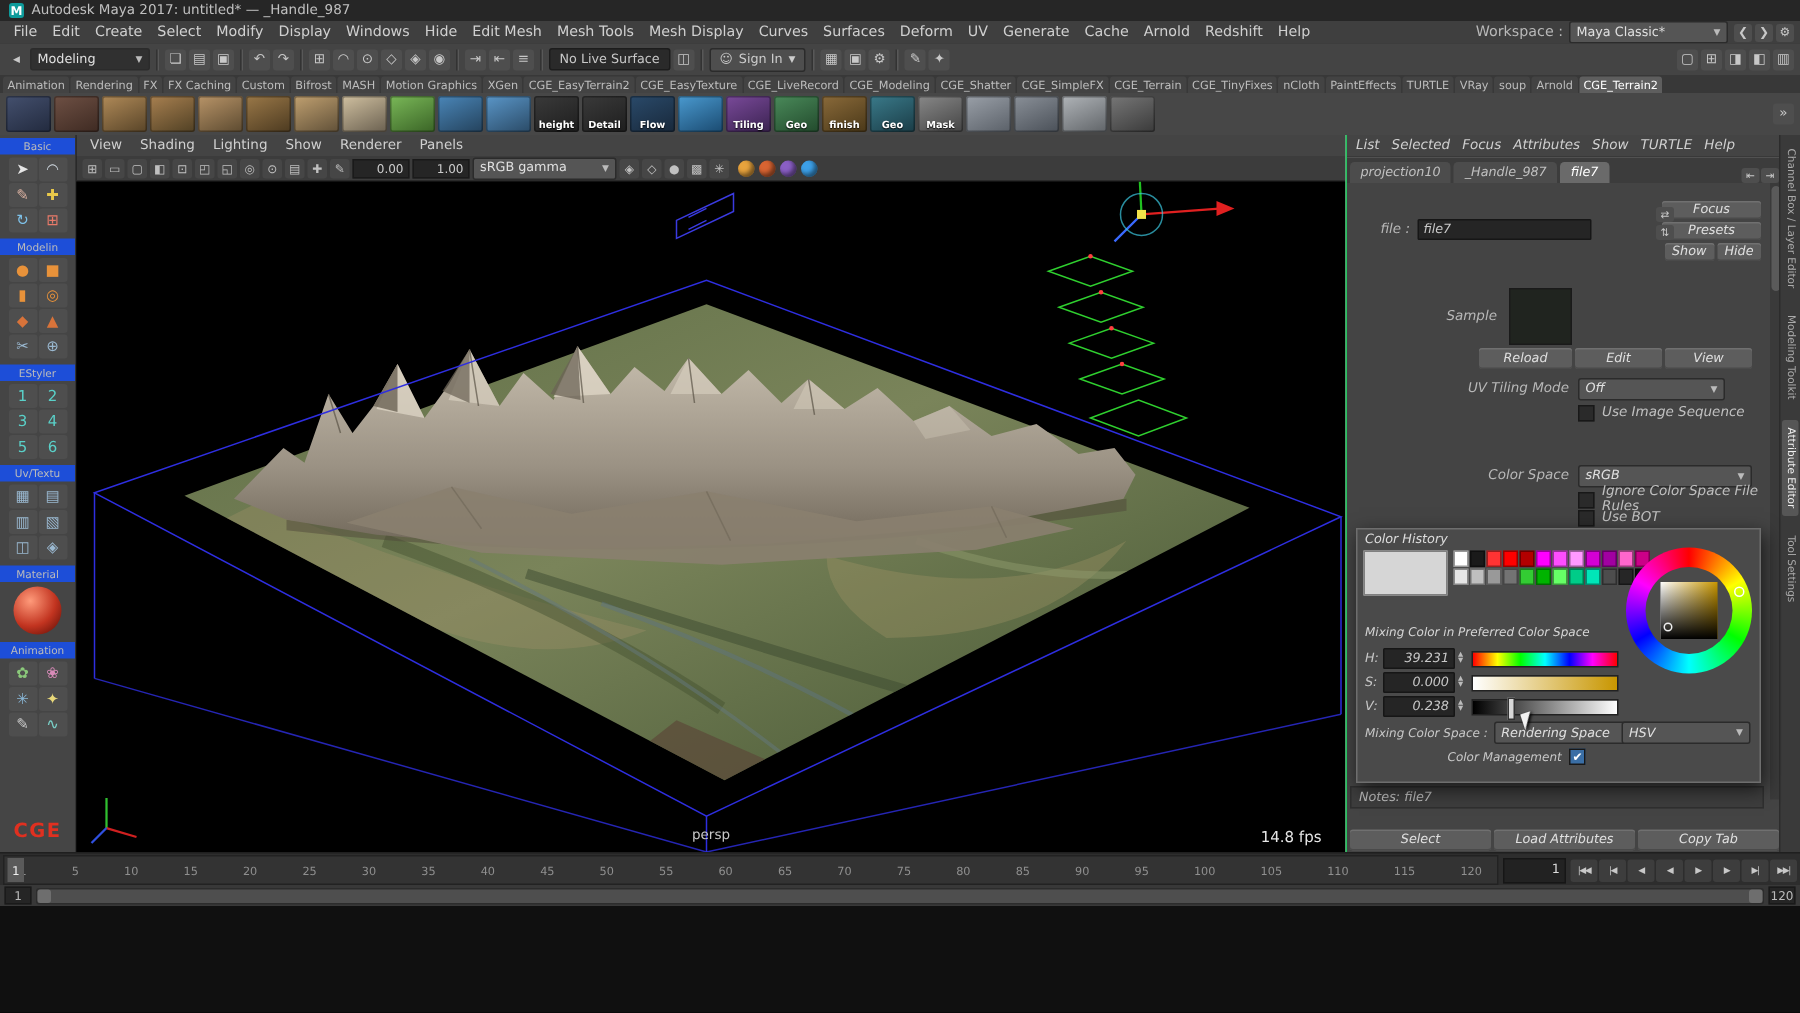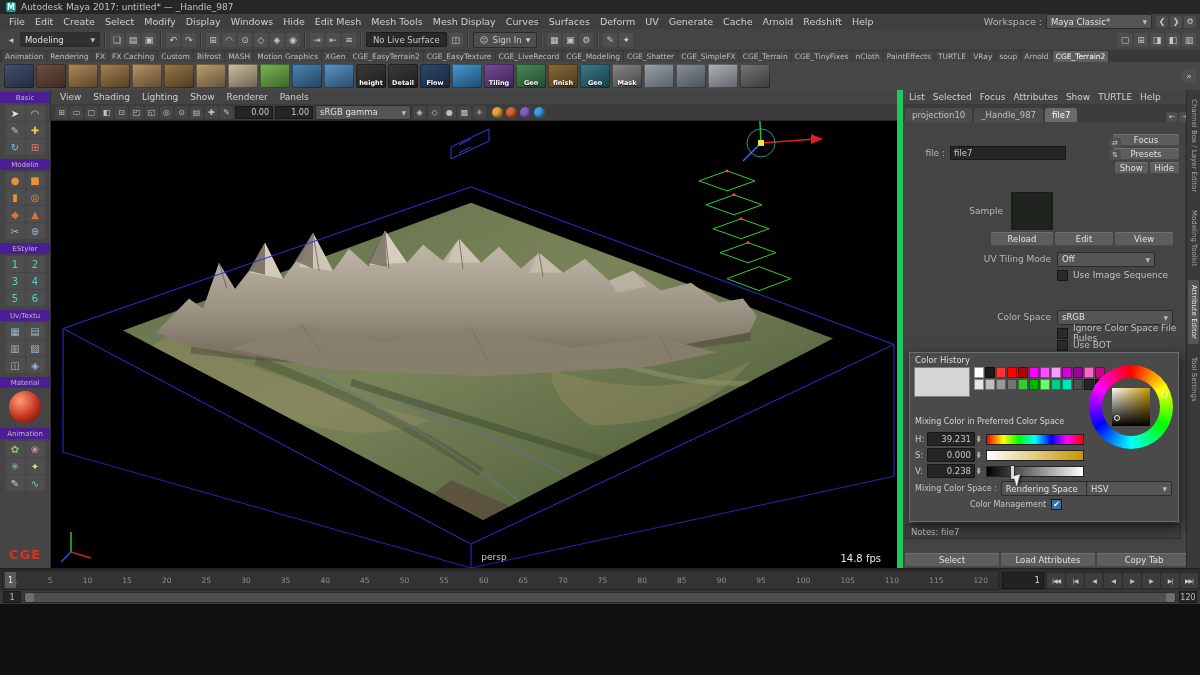--- a/index.html
+++ b/index.html
@@ -22,39 +22,39 @@
   .signin{display:flex;align-items:center;gap:4px;background:#4e4e4e;border:1px solid #2b2b2b;border-radius:2px;height:14px;padding:0 6px;font-size:8.5px;}
   
   #shelftabs{position:absolute;top:50px;height:12px;left:0;right:0;background:#383838;display:flex;align-items:flex-end;padding:0 2px;gap:1px;font-size:7.5px;overflow:hidden;}
   .stab{padding:1px 3px;background:#434343;color:#bdbdbd;border-radius:2px 2px 0 0;white-space:nowrap;}
   .stab.active{background:#5e5e5e;color:#fff;}
   #shelfrow{position:absolute;top:62px;height:28px;left:0;right:0;background:#474747;display:flex;align-items:center;padding:0 4px;gap:2px;border-bottom:1px solid #2d2d2d;}
   .tile{position:relative;width:30px;height:24px;border-radius:2px;background:linear-gradient(155deg,var(--c1,#666),var(--c2,#333));display:flex;align-items:flex-end;justify-content:center;overflow:hidden;flex:0 0 auto;box-shadow:inset 0 0 0 1px rgba(0,0,0,.35);}
   .tlabel{font-size:6.5px;color:#fff;text-shadow:0 1px 1px #000;font-weight:bold;line-height:9px;}
   
   #toolbox{position:absolute;left:0;top:90px;width:50px;bottom:107px;background:#454545;border-right:1px solid #333;display:flex;flex-direction:column;align-items:center;overflow:hidden;}
-  .tb-h{width:100%;height:11px;background:#4c1d95;color:#bbb;font-size:7px;display:flex;align-items:center;justify-content:center;margin-top:2px;flex:0 0 auto;}
+  .tb-h{width:100%;height:11px;background:#1d4ed8;color:#bbb;font-size:7px;display:flex;align-items:center;justify-content:center;margin-top:2px;flex:0 0 auto;}
   .tb-grid{display:flex;flex-wrap:wrap;justify-content:center;gap:1px;padding:2px 0;width:44px;}
   .tb-ic{width:19px;height:16px;display:flex;align-items:center;justify-content:center;font-size:10px;background:#4e4e4e;border-radius:2px;}
   .material-ball{width:32px;height:32px;border-radius:50%;margin:3px 0;background:radial-gradient(circle at 35% 30%,#ff9a7a,#c23420 55%,#5e0e06 95%);}
   .cge-logo{margin-top:auto;margin-bottom:6px;color:#e03020;font-weight:bold;font-size:13px;letter-spacing:1px;}
   
   #viewport{position:absolute;left:51px;top:90px;width:846px;bottom:107px;background:#000;display:flex;flex-direction:column;}
   .vp-menus{height:14px;background:#444;display:flex;align-items:center;font-size:9px;padding:0 4px;gap:2px;flex:0 0 auto;}
   .vp-toolbar{height:16px;background:#3c3c3c;display:flex;align-items:center;gap:2px;padding:0 4px;border-bottom:1px solid #2a2a2a;flex:0 0 auto;}
   .vic{width:13px;height:13px;font-size:8px;display:flex;align-items:center;justify-content:center;color:#c0c0c0;background:#464646;border-radius:2px;flex:0 0 auto;}
   .vfield{width:30px;height:11px;background:#252525;border:1px solid #1a1a1a;color:#ccc;font-size:8px;display:flex;align-items:center;justify-content:flex-end;padding:0 3px;}
   .ball{width:11px;height:11px;border-radius:50%;flex:0 0 auto;box-shadow:inset -2px -2px 3px rgba(0,0,0,.5);}
   .vp-canvas{position:relative;flex:1;background:#000;overflow:hidden;}
   .vp-canvas svg{position:absolute;inset:0;width:100%;height:100%;}
-  .hud{position:absolute;font-size:9px;color:#c8c8c8;margin-left:20px;}
+  .hud{position:absolute;font-size:9px;color:#c8c8c8;}
   .hud.persp{left:50%;bottom:6px;transform:translateX(-50%);}
   .hud.fps{right:16px;bottom:4px;font-size:10px;color:#e6e6e6;}
   
-  #aepanel{position:absolute;left:897px;top:90px;width:290px;bottom:107px;background:#e5e5e5;border-left:6px solid #22c55e;font-size:9px;}
+  #aepanel{position:absolute;left:897px;top:90px;width:290px;bottom:107px;background:#e5e5e5;border-left:1px solid #22c55e;font-size:9px;font-style:italic;}
   .ae-menus{height:14px;display:flex;align-items:center;gap:8px;padding:0 6px;background:#444;font-size:8.5px;border-bottom:1px solid #393939;}
   .ae-tabs{height:17px;background:#3c3c3c;display:flex;align-items:flex-end;gap:1px;padding:0 2px;}
   .ntab{padding:2px 7px;font-size:8.5px;background:#4c4c4c;color:#c0c0c0;border-radius:3px 3px 0 0;white-space:nowrap;}
   .ntab.active{background:#6a6a6a;color:#fff;}
   .ae-body{position:relative;height:calc(100% - 31px);background:#444;overflow:hidden;}
   .lab{color:#b8b8b8;font-size:9px;text-align:right;}
   .dim2{color:#777;}
   .field{background:#252525;border:1px solid #161616;color:#c8c8c8;height:12px;font-size:8.5px;padding:0 3px;border-radius:1px;display:flex;align-items:center;}
   .btn{background:#5d5d5d;border-radius:2px;color:#e0e0e0;font-size:8.5px;height:14px;display:inline-flex;align-items:center;justify-content:center;padding:0 8px;box-shadow:inset 0 1px 0 #707070, inset 0 -1px 0 #4a4a4a;white-space:nowrap;}
   .cb{width:9px;height:9px;background:#2a2a2a;border:1px solid #181818;display:inline-flex;align-items:center;justify-content:center;font-size:8px;color:#fff;flex:0 0 auto;}

